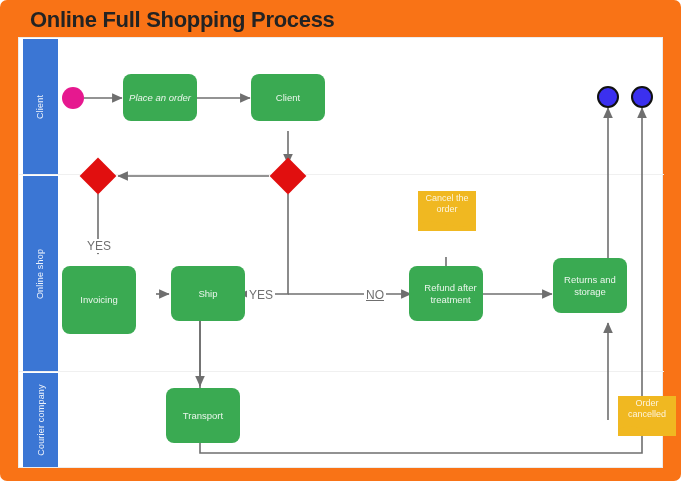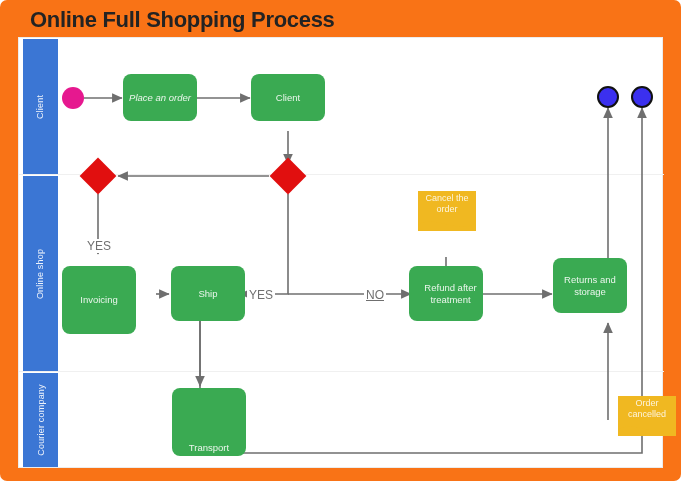--- a/index.html
+++ b/index.html
@@ -198,21 +198,21 @@
     <div class="node diamond" style="left:256px;top:125px;width:26px;height:26px;"></div>
 
     <div class="node task" style="left:43px;top:228px;width:74px;height:68px;">
       <span>Invoicing</span>
     </div>
 
     <div class="node task" style="left:152px;top:228px;width:74px;height:55px;">
       <span>Ship</span>
     </div>
 
-    <div class="node task" style="left:153px;top:350px;width:74px;height:68px;align-items:flex-end;">
+    <div class="node task" style="left:147px;top:350px;width:74px;height:55px;">
       <span>Transport</span>
     </div>
 
     <div class="node note" style="left:399px;top:153px;width:58px;height:40px;justify-content:flex-end;">
       <svg class="note-shape" viewBox="0 0 58 40" preserveAspectRatio="none">
         <path d="M0,0 L58,0 L58,31 C44,45 14,22 0,34 Z" fill="#F0B821"></path>
       </svg>
       <span class="note-text">Cancel the order</span>
     </div>
 

